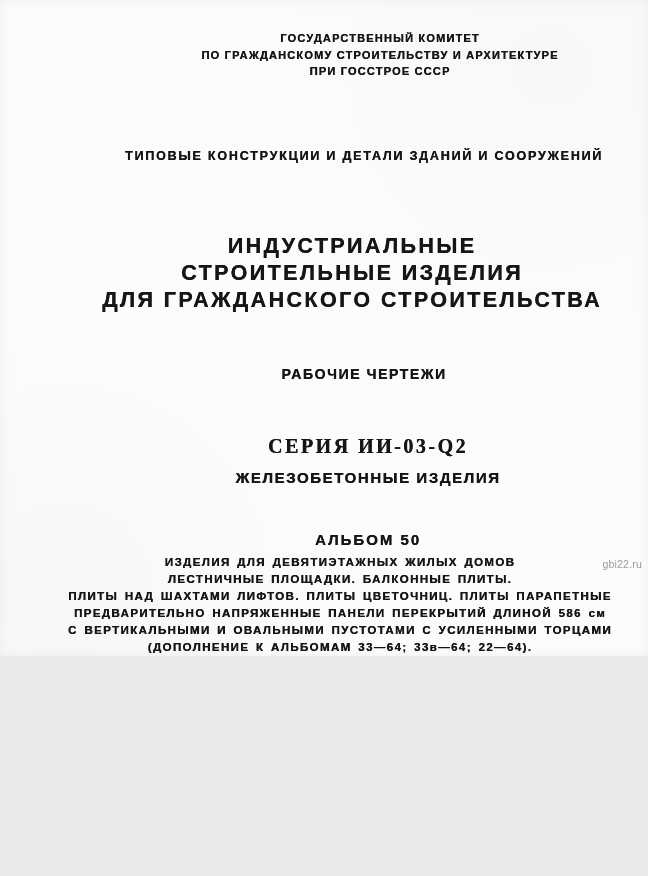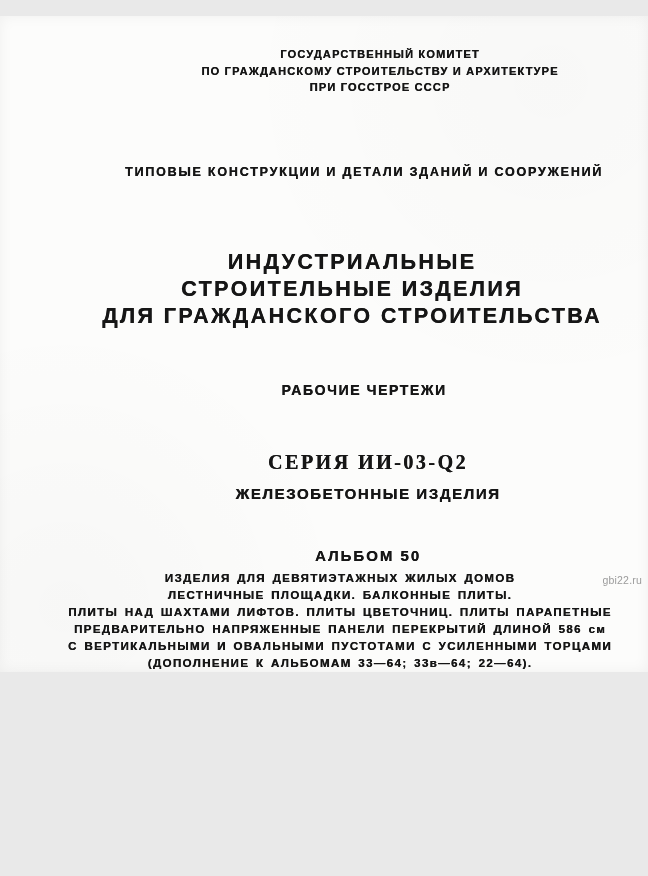--- a/index.html
+++ b/index.html
@@ -1,19 +1,19 @@
 <!DOCTYPE html>
 <html><head>
 <meta charset="utf-8">
 <style>
   html,body{margin:0;padding:0;background:#e9e9e9;}
   .page{
     position:relative;
     width:648px;height:656px;
-    margin:16px auto;
+    margin:0 auto;
     background:#fcfcfb;
     background-image:
       radial-gradient(circle at 85% 10%, rgba(0,0,0,0.015), transparent 40%),
       radial-gradient(circle at 10% 90%, rgba(0,0,0,0.02), transparent 35%);
     box-shadow: inset 0 0 14px rgba(0,0,0,0.05);
     overflow:hidden;
     font-family:"Liberation Sans", sans-serif;
     color:#161616;
   }
   .printed{ text-shadow:0.35px 0.35px 0 currentColor; }

